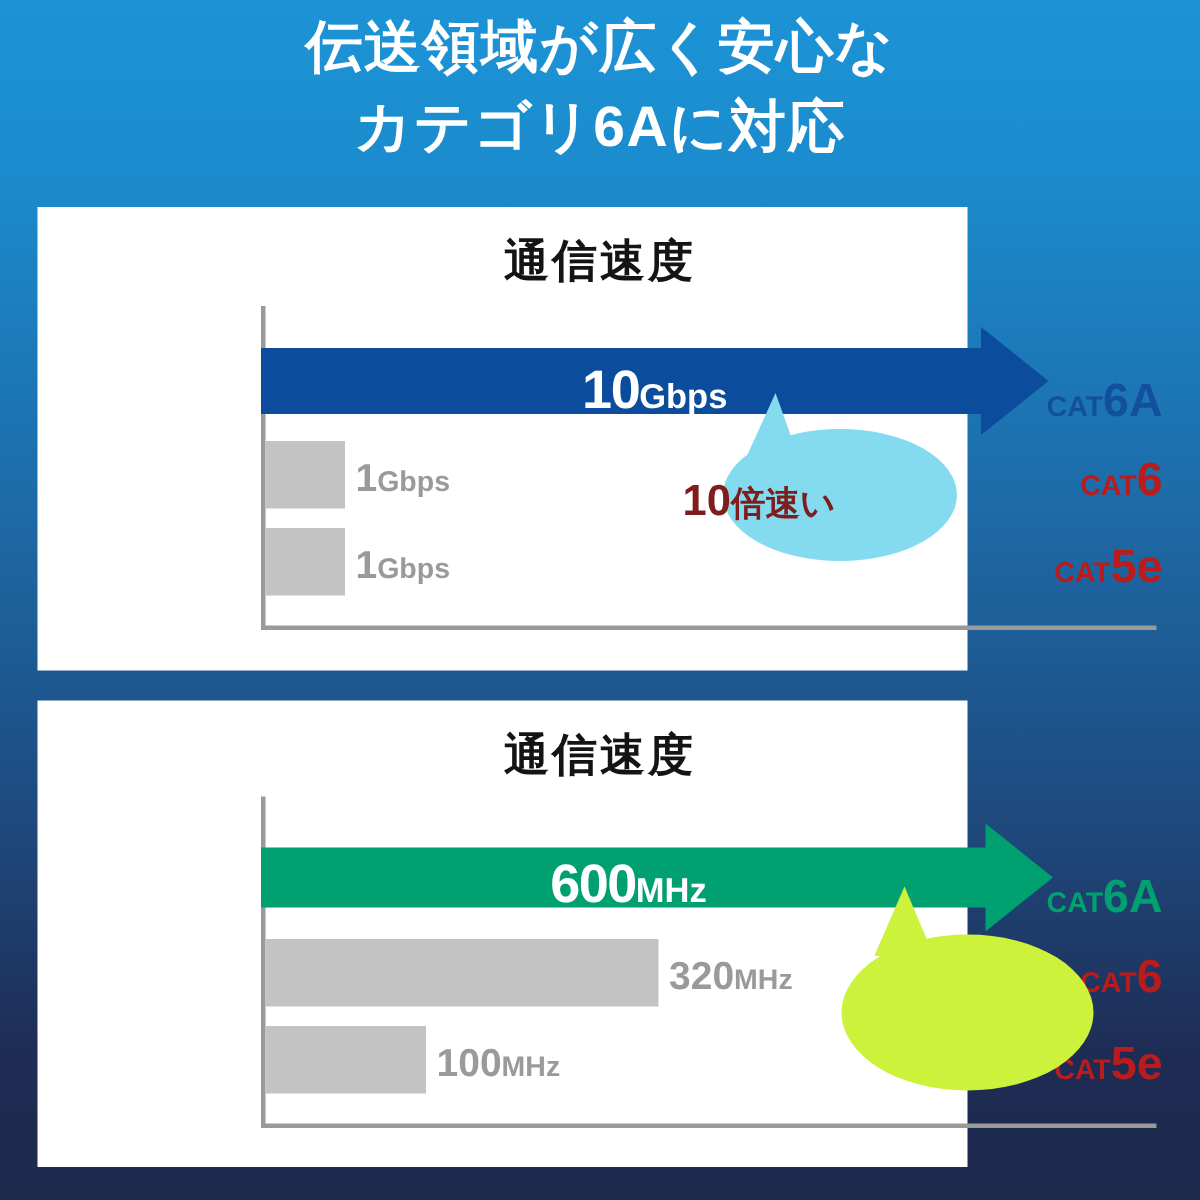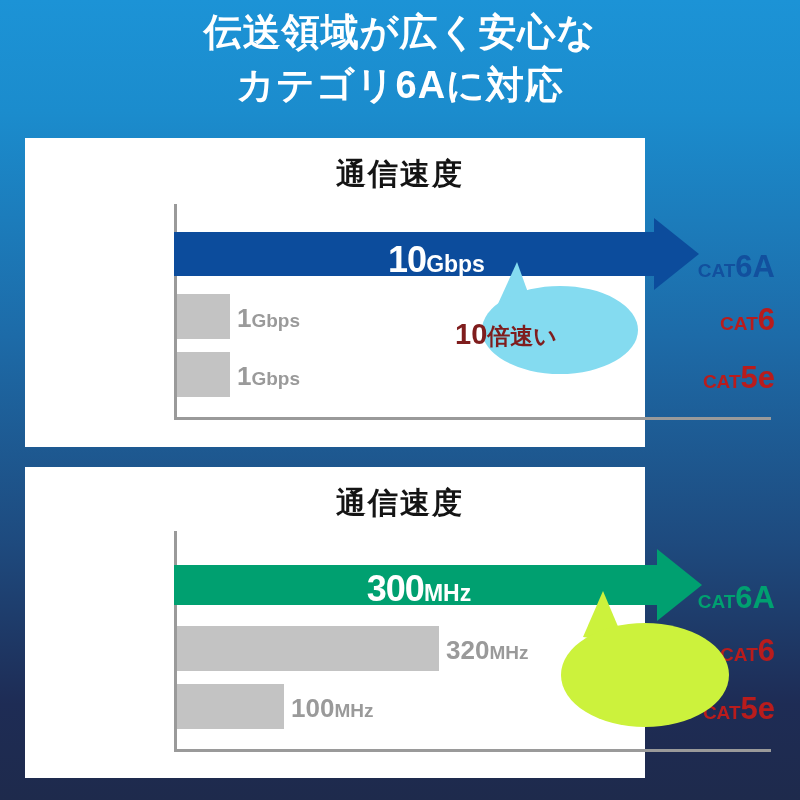--- a/index.html
+++ b/index.html
@@ -214,21 +214,21 @@
       <div class="cat-label accent-green" style="top:115px; width:140px;">
         <span class="pre">CAT</span><span class="num">6A</span>
       </div>
 
       <div class="arrow-wrap" style="left:149px; top:82px; width:528px; height:72px;">
         <svg width="528" height="72" viewBox="0 0 528 72">
           <polygon points="0,16 483,16 483,0 528,36 483,72 483,56 0,56" fill="#00a070"></polygon>
         </svg>
       </div>
       <div class="arrow-label" style="left:149px; top:104px; width:490px; text-align:center;">
-        <span class="big">300</span><span class="unit">MHz</span>
+        <span class="big">600</span><span class="unit">MHz</span>
       </div>
 
       <div class="cat-label" style="top:168px; width:140px;">
         <span class="pre">CAT</span><span class="num">6</span>
       </div>
       <div class="bar bar-gray" style="left:152px; top:159px; width:262px; height:45px;"></div>
       <div class="bar-value-out" style="left:421px; top:170px;">
         <span>320</span><span class="unit">MHz</span>
       </div>
 

